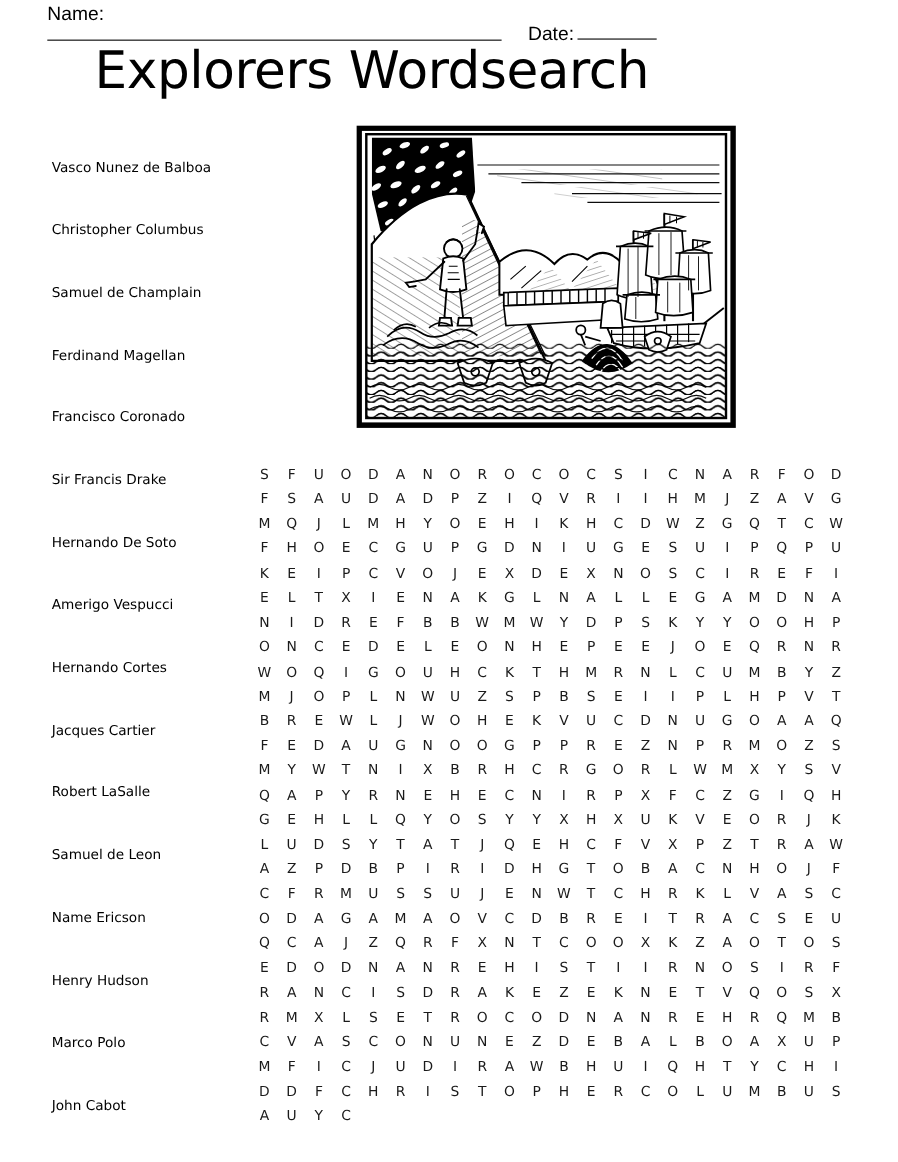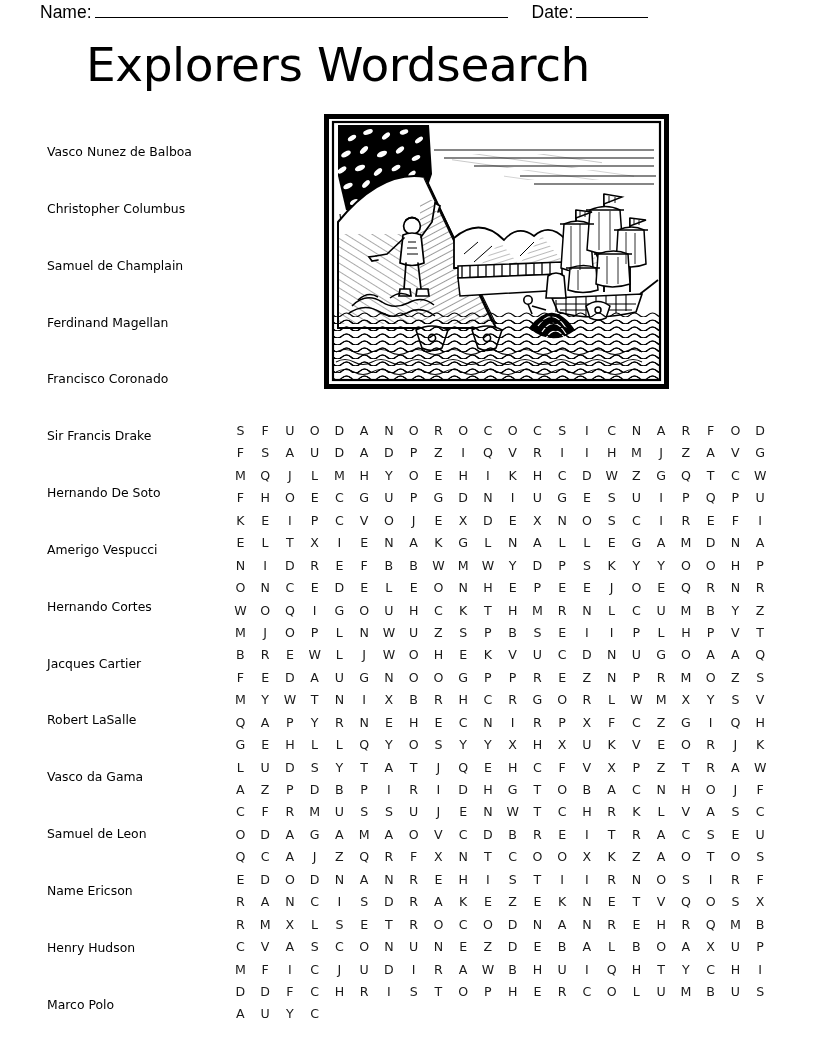--- a/index.html
+++ b/index.html
@@ -38,22 +38,22 @@
   }
   .field-rule {
     display: inline-block;
     border-bottom: 1.6px solid #000;
     height: 15px;
     margin-left: 3px;
     vertical-align: baseline;
   }
   #name-rule { width: 413px; }
   #date-rule { width: 72px; }
-  #name-group { display: flex; align-items: baseline; }
-  #date-group { display: flex; align-items: baseline; margin-left: 24px; }
+  #name-group { display: flex; align-items: baseline; flex-direction: column; }
+  #date-group { display: flex; align-items: baseline; margin-left: 24px; margin-top: 18px; }
 
   
   #puzzle-title {
     position: absolute;
     left: 0;
     top: 36px;
     width: 676px;
     text-align: center;
     font-family: "DejaVu Sans", "Liberation Sans", sans-serif;
     font-size: 47px;
@@ -127,21 +127,20 @@
     <div class="word-item">Christopher Columbus</div>
     <div class="word-item">Samuel de Champlain</div>
     <div class="word-item">Ferdinand Magellan</div>
     <div class="word-item">Francisco Coronado</div>
     <div class="word-item">Sir Francis Drake</div>
     <div class="word-item">Hernando De Soto</div>
     <div class="word-item">Amerigo Vespucci</div>
     <div class="word-item">Hernando Cortes</div>
     <div class="word-item">Jacques Cartier</div>
     <div class="word-item">Robert LaSalle</div>
-    <div class="word-item">Vasco da Gama</div>
     <div class="word-item">Samuel de Leon</div>
     <div class="word-item">Name Ericson</div>
     <div class="word-item">Henry Hudson</div>
     <div class="word-item">Marco Polo</div>
     <div class="word-item">John Cabot</div>
   </div>
 
 <div id="illustration">
   <svg viewBox="0 0 345 275" xmlns="http://www.w3.org/2000/svg" shape-rendering="geometricPrecision">
     <defs>

